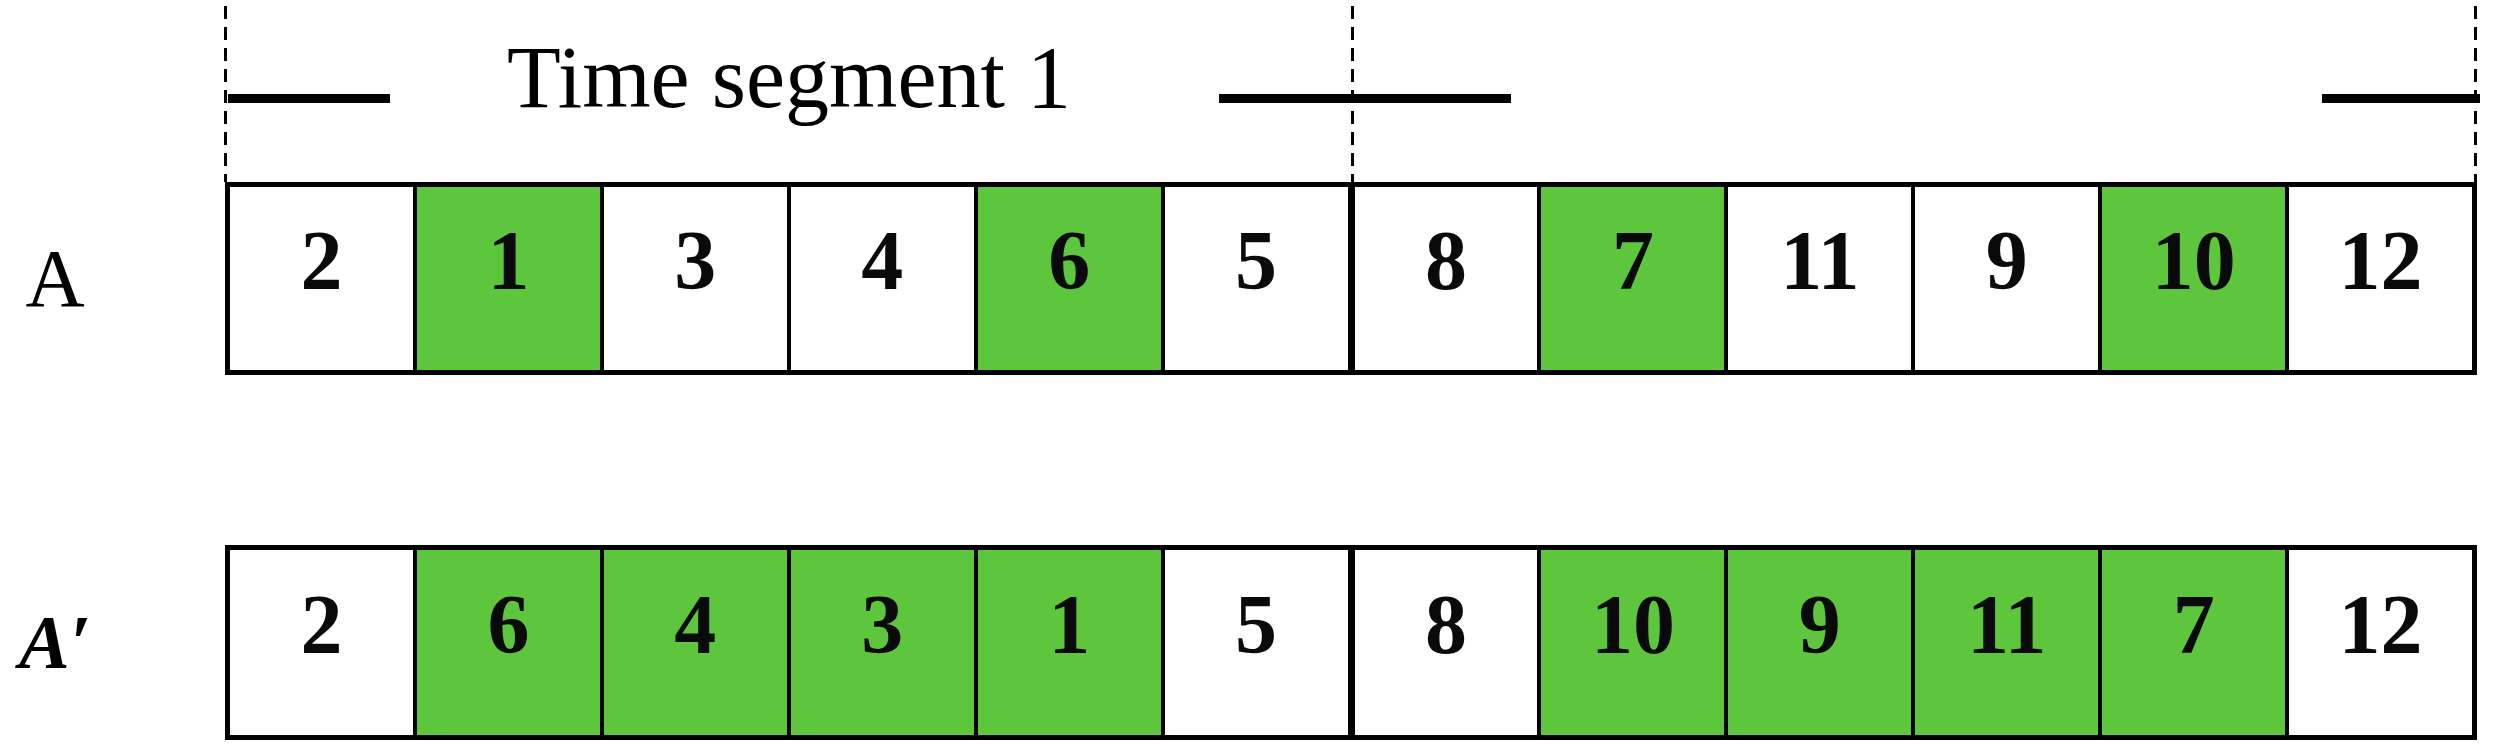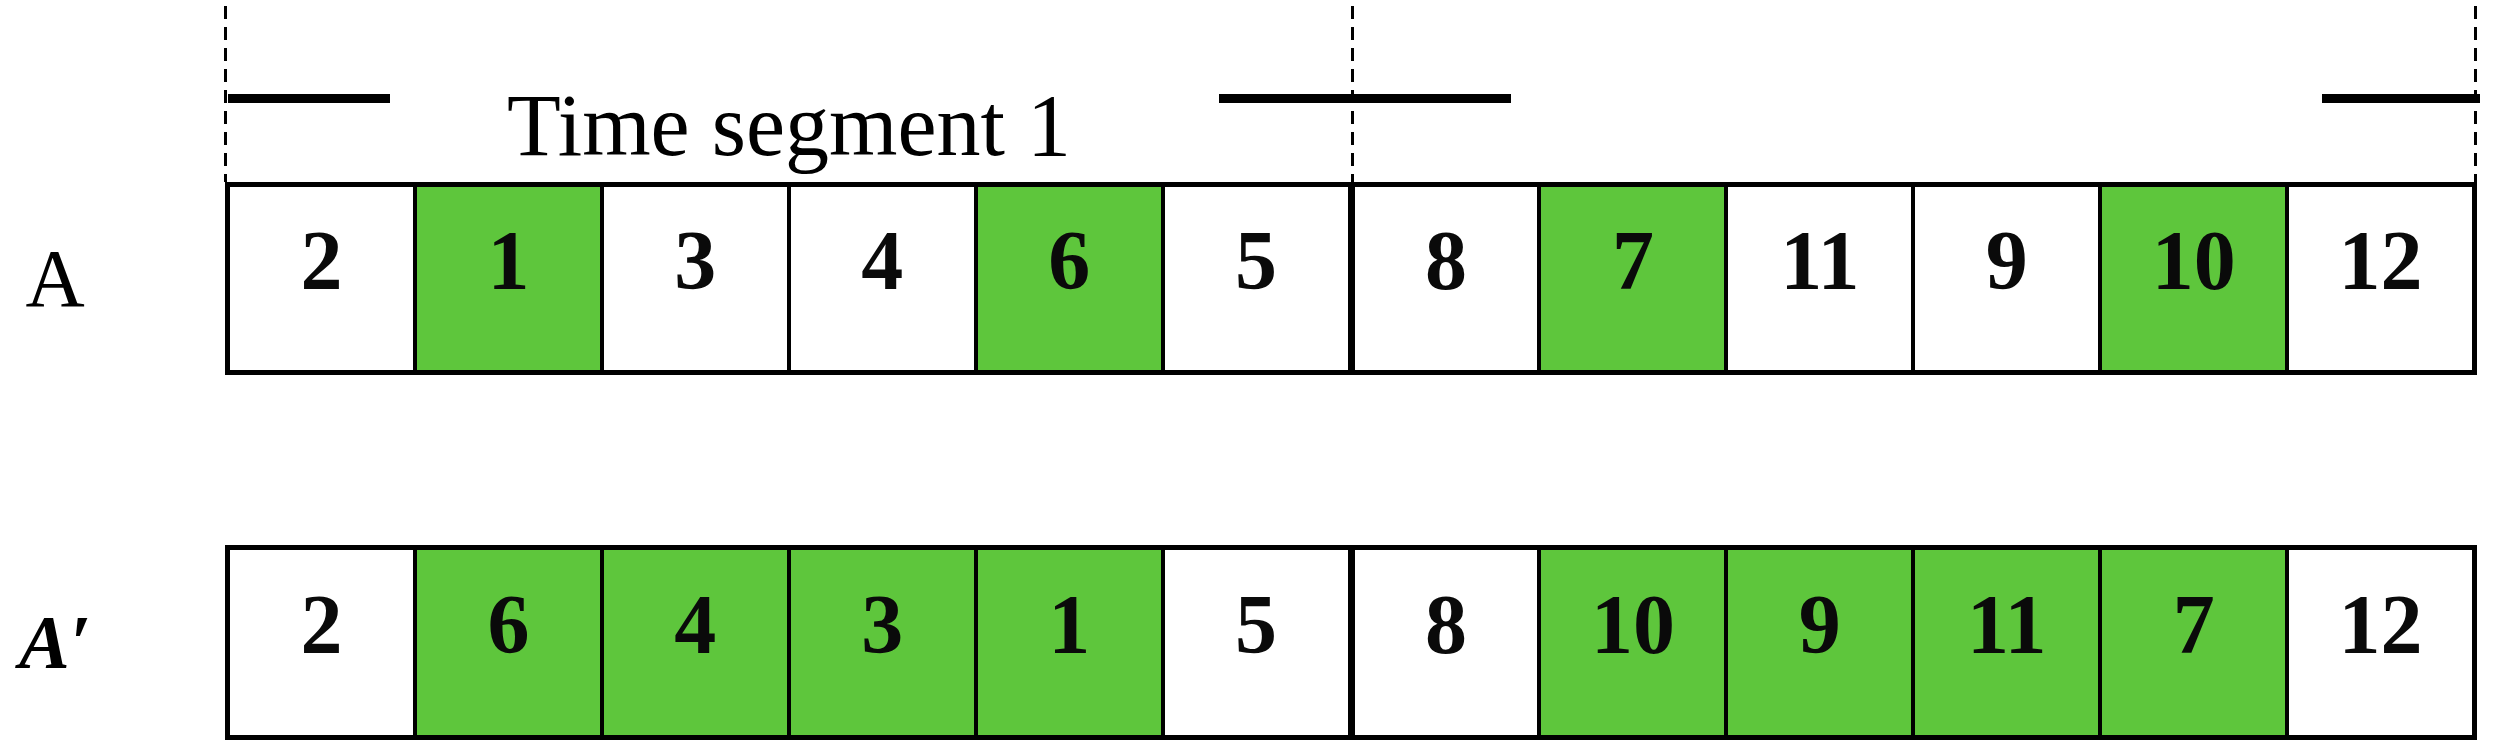--- a/index.html
+++ b/index.html
@@ -34,21 +34,20 @@
   #mark-right { left: 2322px; width: 158px; }
   
   .seg-label {
     position: absolute;
     top: 30px;
     font-size: 88px;
     line-height: 1.1;
     color: #000;
     text-align: center;
     white-space: nowrap;
-    margin-top: 48px;
   }
   #seg1 { left: 225px;  width: 1128px; }
   #seg2 { left: 1353px; width: 1124px; }
   
   .row {
     position: absolute;
     left: 225px;
     width: 2252px;
     display: flex;
     border: 5px solid #000;

